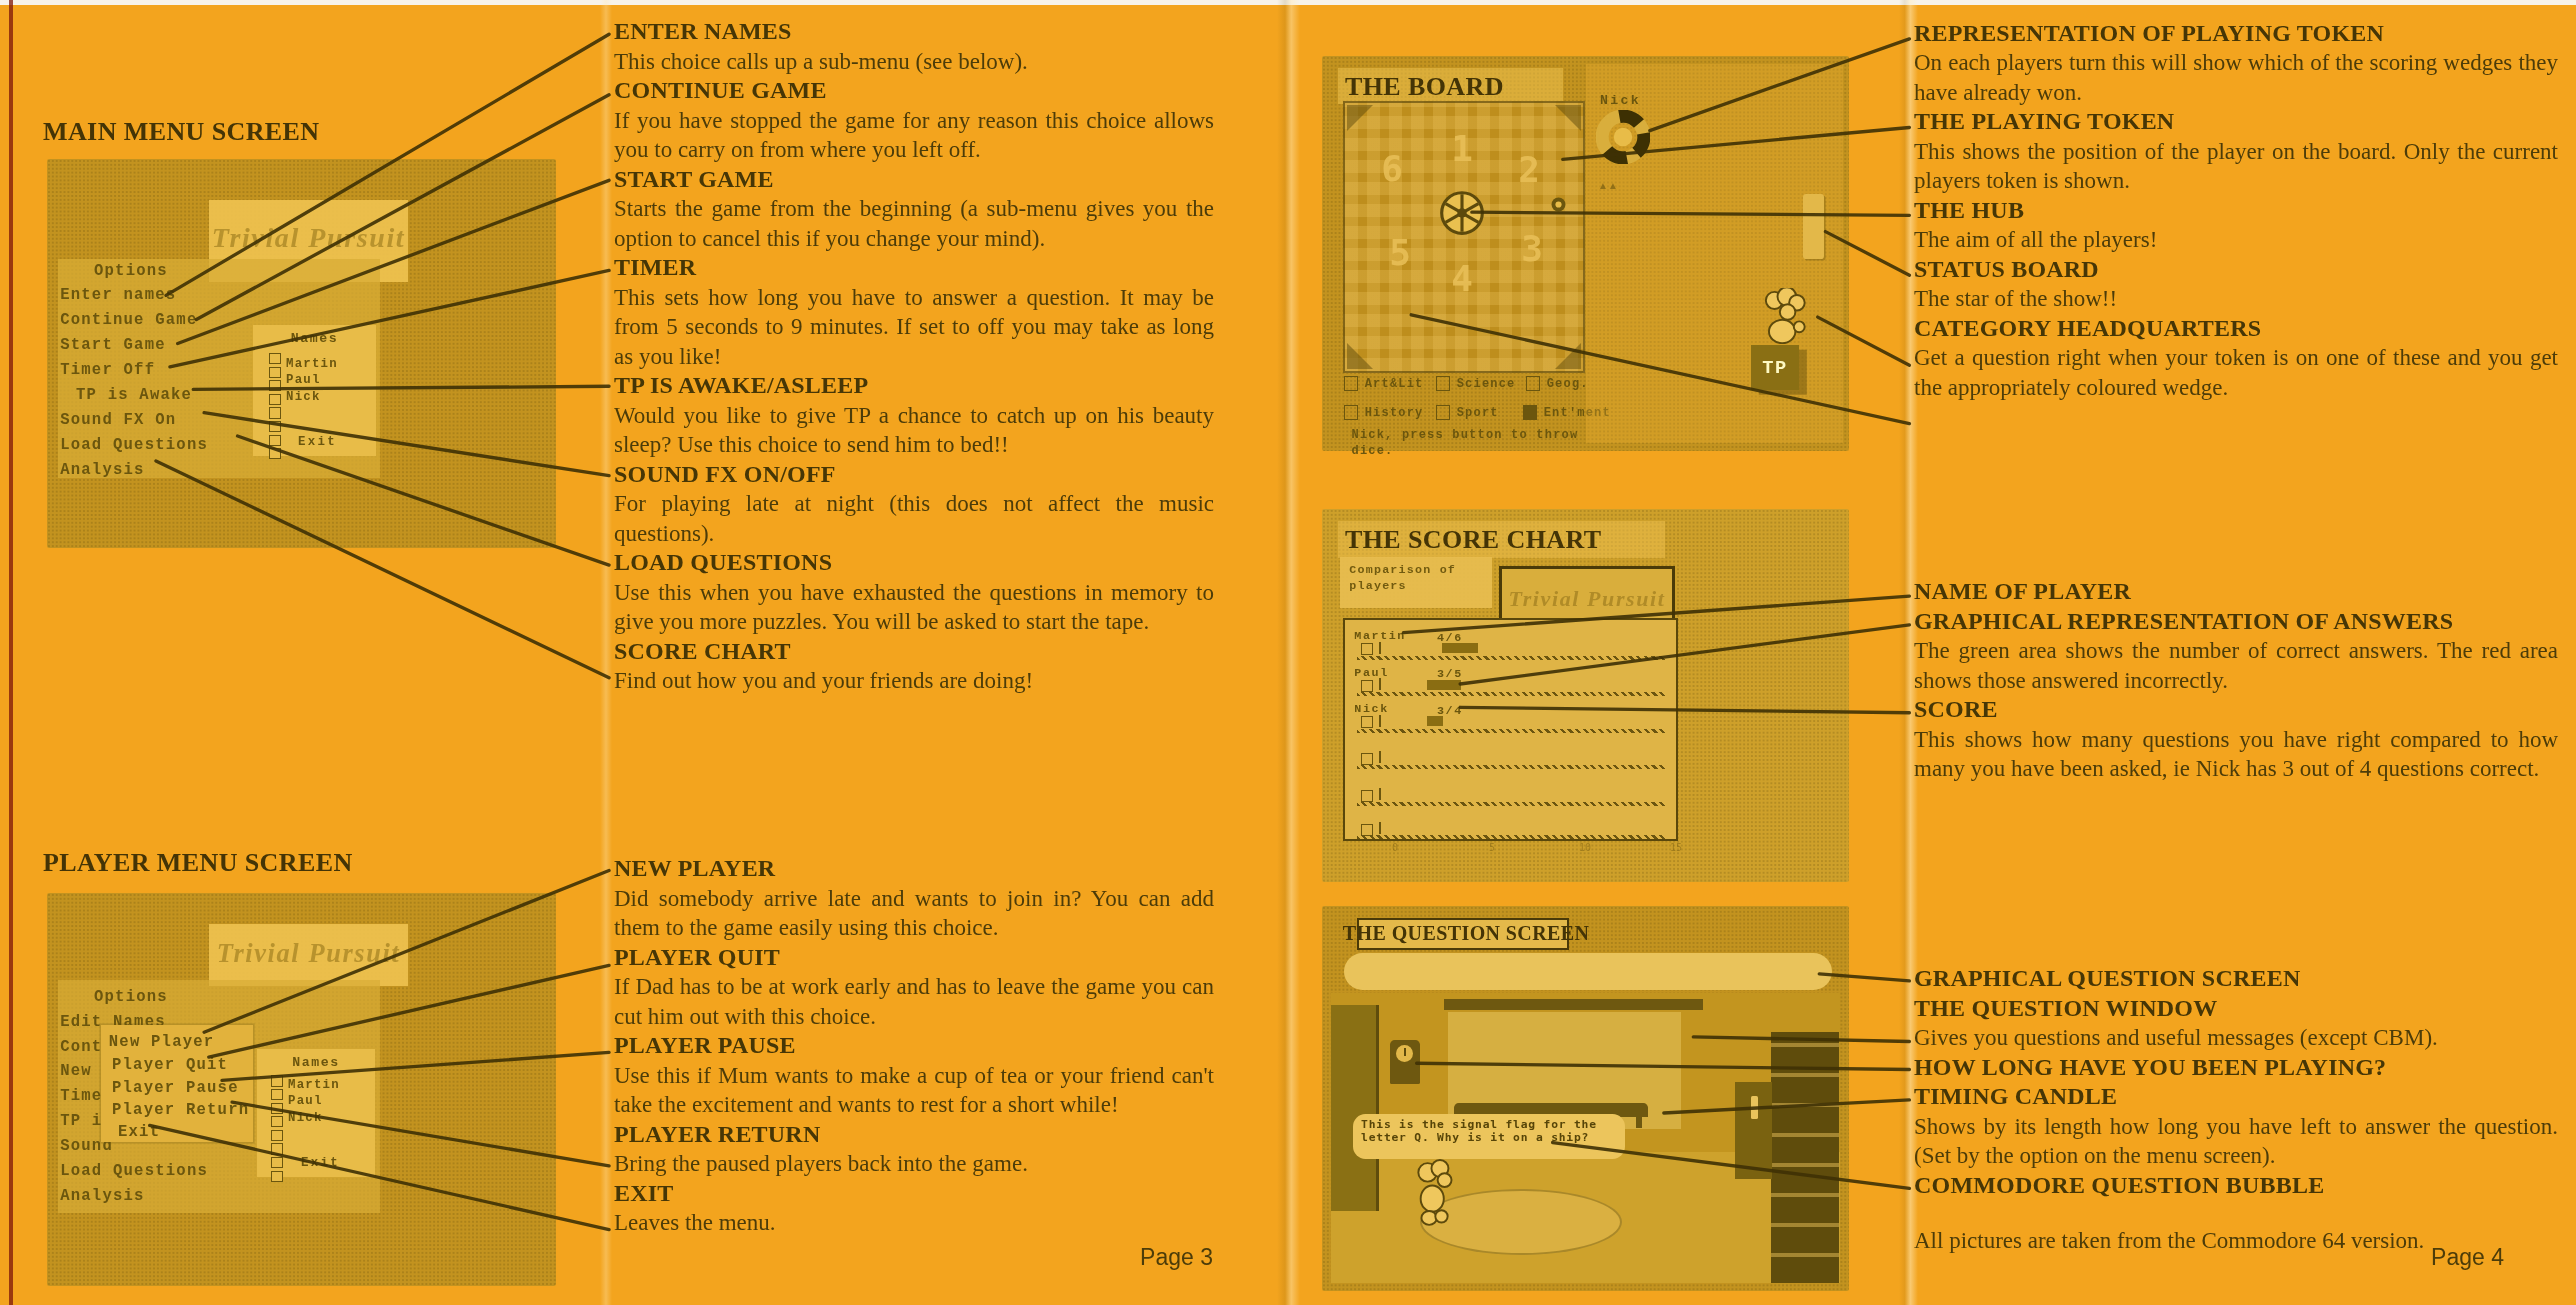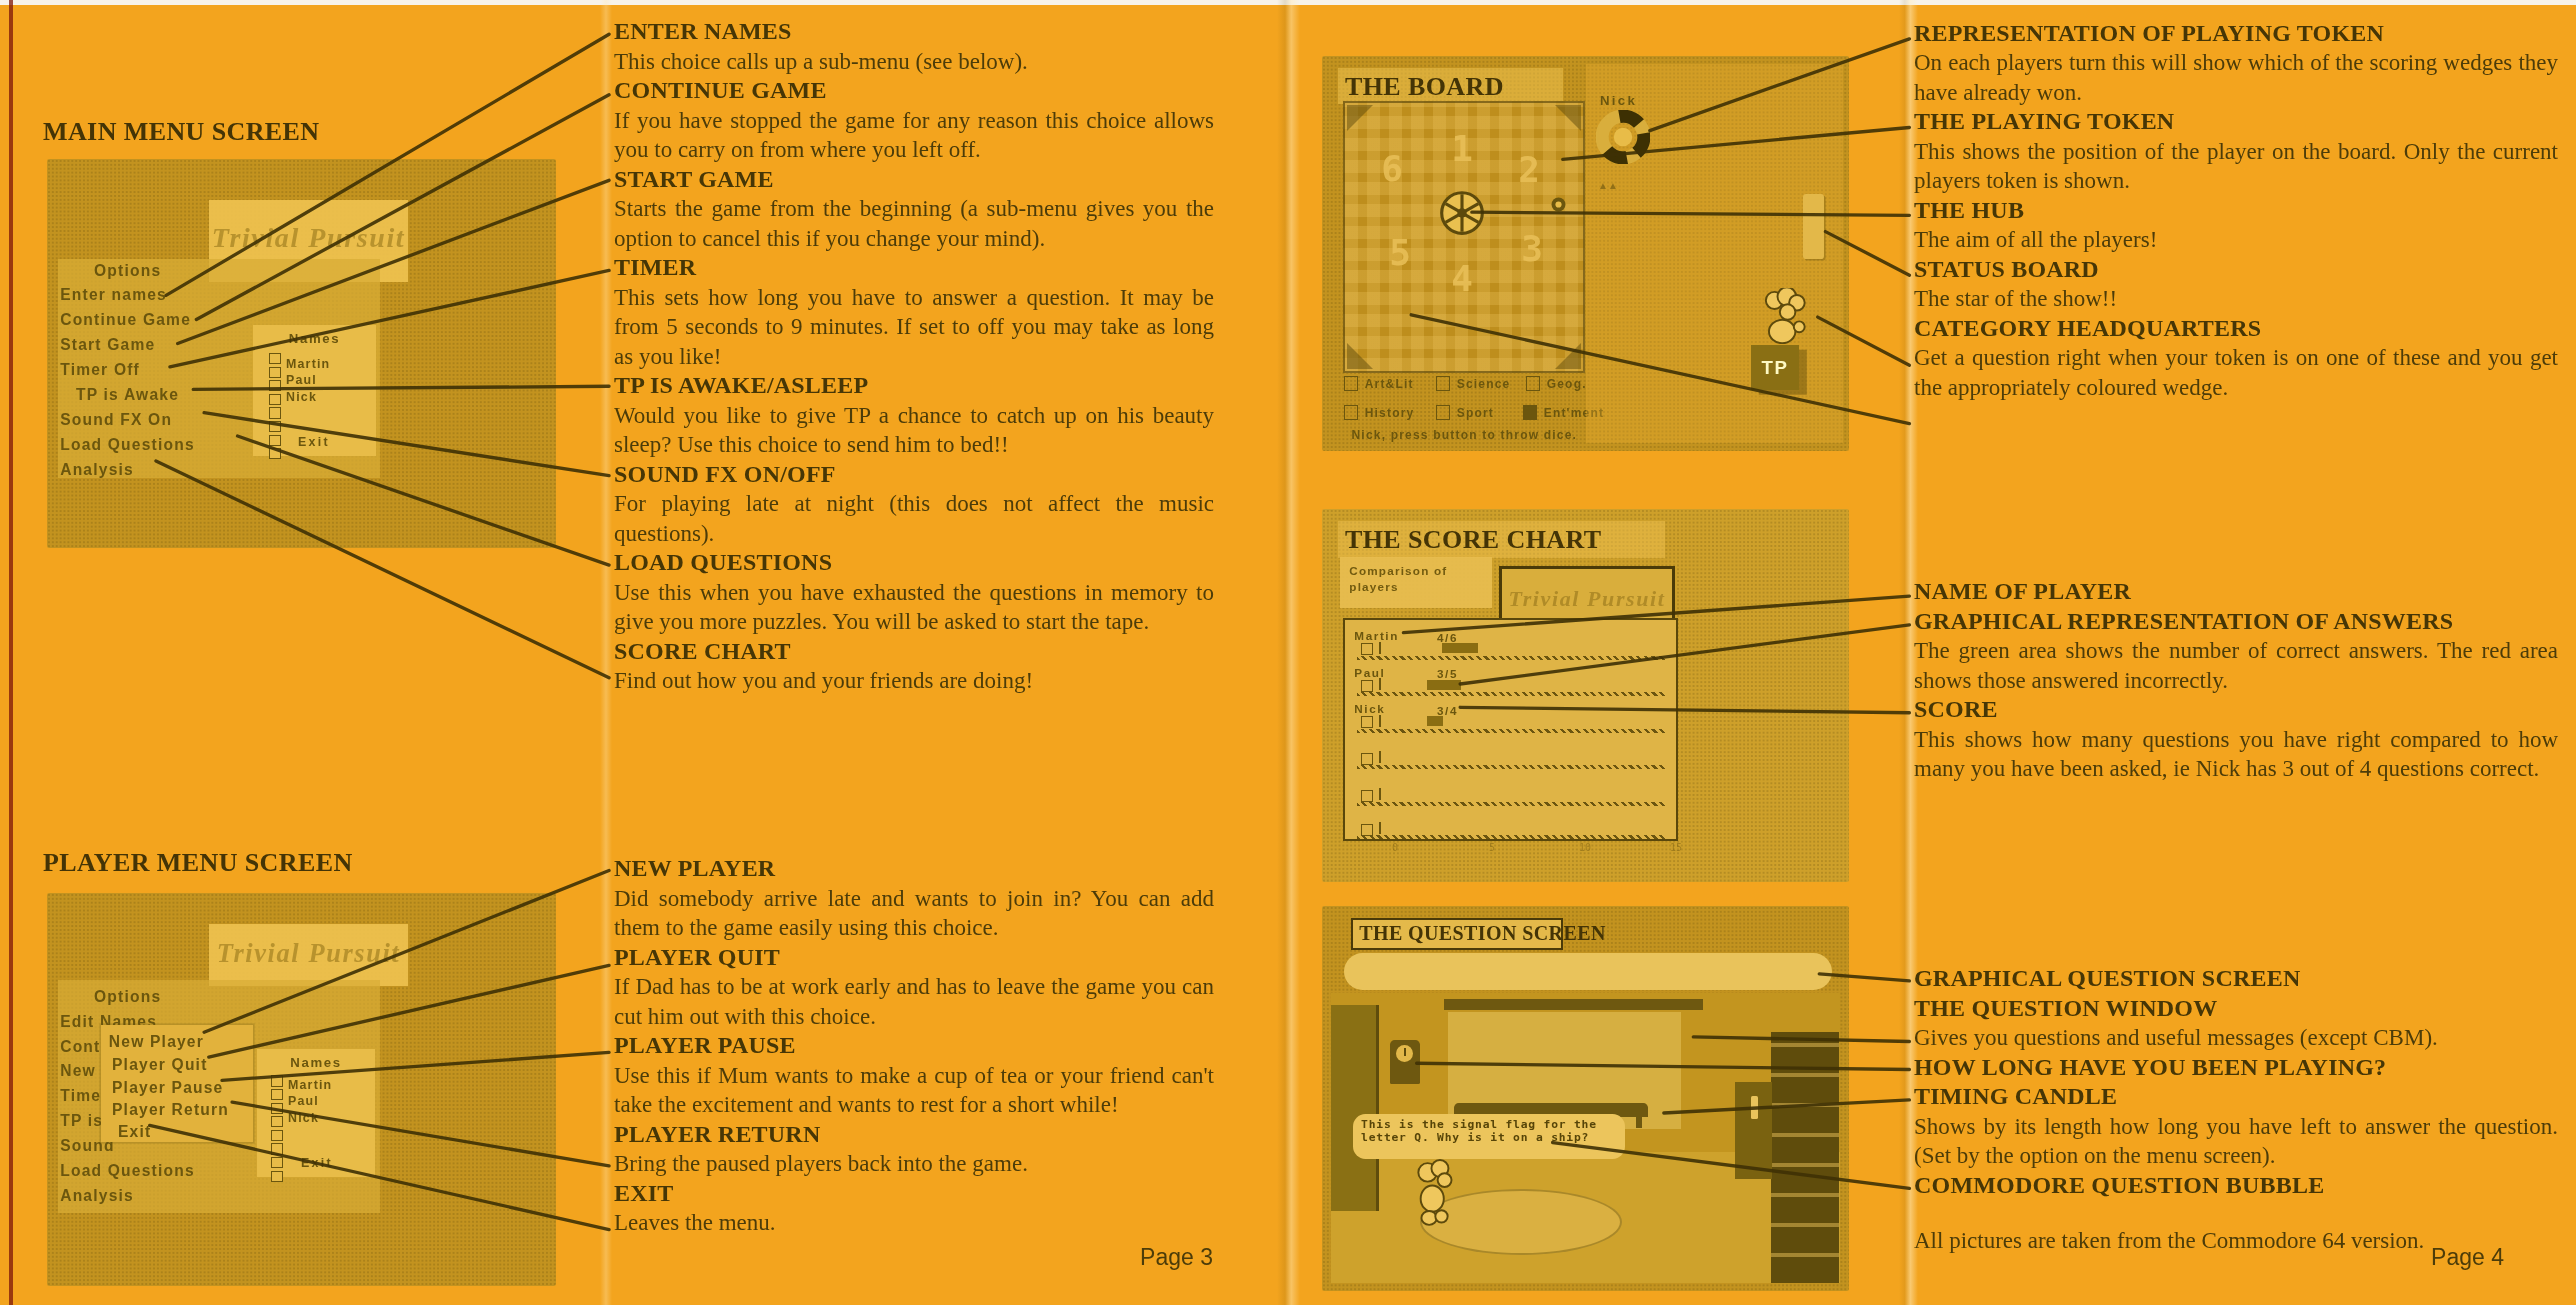--- a/index.html
+++ b/index.html
@@ -13,21 +13,21 @@
   .sec-p{font-family:"Liberation Serif",serif;color:#4c3c09;font-size:23px;
          line-height:29.5px;text-align:justify;margin:0;}
   .sec-p:empty{display:none;}
   .fig-h{font-family:"Liberation Serif",serif;font-weight:bold;color:#443406;
          font-size:26px;letter-spacing:0.4px;white-space:nowrap;}
   .pagenum{font-family:Liberation Sans, sans-serif;color:#4c3c09;font-size:23px;}
   
   .shot{position:absolute;background-color:#C3931F;
         background-image:radial-gradient(rgba(78,60,5,.20) 0.8px,transparent 1.3px);
         background-size:3.9px 3.9px;border-radius:2.3px;}
-  .c64{font-family:Liberation Sans, sans-serif;font-weight:bold;color:#6B560E;}
+  .c64{font-family:Liberation Mono, monospace;font-weight:bold;color:#6B560E;}
   .menu-item{font-size:15.6px;letter-spacing:1.2px;line-height:24px;white-space:nowrap;}
   .lightbox{position:absolute;background:#EFC24F;opacity:.92;}
   .logo-script{font-family:"Liberation Serif",serif;font-style:italic;font-weight:bold;
         color:rgba(150,118,28,.62);letter-spacing:1.6px;text-align:center;}
   .names-box{position:absolute;background:#E8BC48;}
   .names-title{font-size:13.2px;letter-spacing:1.6px;text-align:center;}
   .name-line{font-size:12.4px;letter-spacing:1.2px;line-height:16.3px;}
   .film{position:absolute;display:flex;flex-direction:column;gap:2.3px;}
   .film i{width:10px;height:9.3px;border:1.9px solid #6B560E;background:#E8BC48;display:block;}
   .subpanel{position:absolute;background:#E2B23C;box-shadow:0 0 0 1.6px rgba(107,86,14,.25);}
@@ -364,21 +364,21 @@
         <div class="sec-h">GRAPHICAL REPRESENTATION OF ANSWERS</div>
         <p class="sec-p">The green area shows the number of correct answers. The red area shows those answered incorrectly.</p>
       </div>
     <div>
         <div class="sec-h">SCORE</div>
         <p class="sec-p">This shows how many questions you have right compared to how many you have been asked, ie Nick has 3 out of 4 questions correct.</p>
       </div>
   </div>
 
   <div class="shot" style="left:1322px;top:906px;width:527px;height:385px;">
-    <div class="abs" style="left:29px;top:11.7px;width:208px;height:28px;border:2.3px solid #4A3A08;background:#E4B94A;display:flex;align-items:center;">
+    <div class="abs" style="left:35px;top:11.7px;width:208px;height:28px;border:2.3px solid #4A3A08;background:#E4B94A;display:flex;align-items:center;justify-content:center;">
       <span class="fig-h" style="font-size:20px;margin-left:6.2px;">THE QUESTION SCREEN</span>
     </div>
     <div class="abs" style="left:22px;top:47px;width:488px;height:37px;background:#E9C35B;border-radius:18.7px;"></div>
 
     <div class="abs" style="left:9.3px;top:87px;width:509px;height:290px;background:linear-gradient(180deg,#C3951F 0 55%,#CEA22C 55% 100%);overflow:hidden;">
       <div class="abs" style="left:117px;top:19.4px;width:233px;height:117px;background:#D6AF41;"></div>
       <div class="abs" style="left:113px;top:6.2px;width:259px;height:11px;background:#6E5810;"></div>
       <div class="abs" style="left:0;top:11.7px;width:45px;height:206px;background:#8A7014;border-right:3.9px solid #5F4C0C;"></div>
 
       <div class="abs" style="left:59px;top:47px;width:29.5px;height:44px;background:#6E5810;border-radius:4.7px 4.7px 1.6px 1.6px;">

